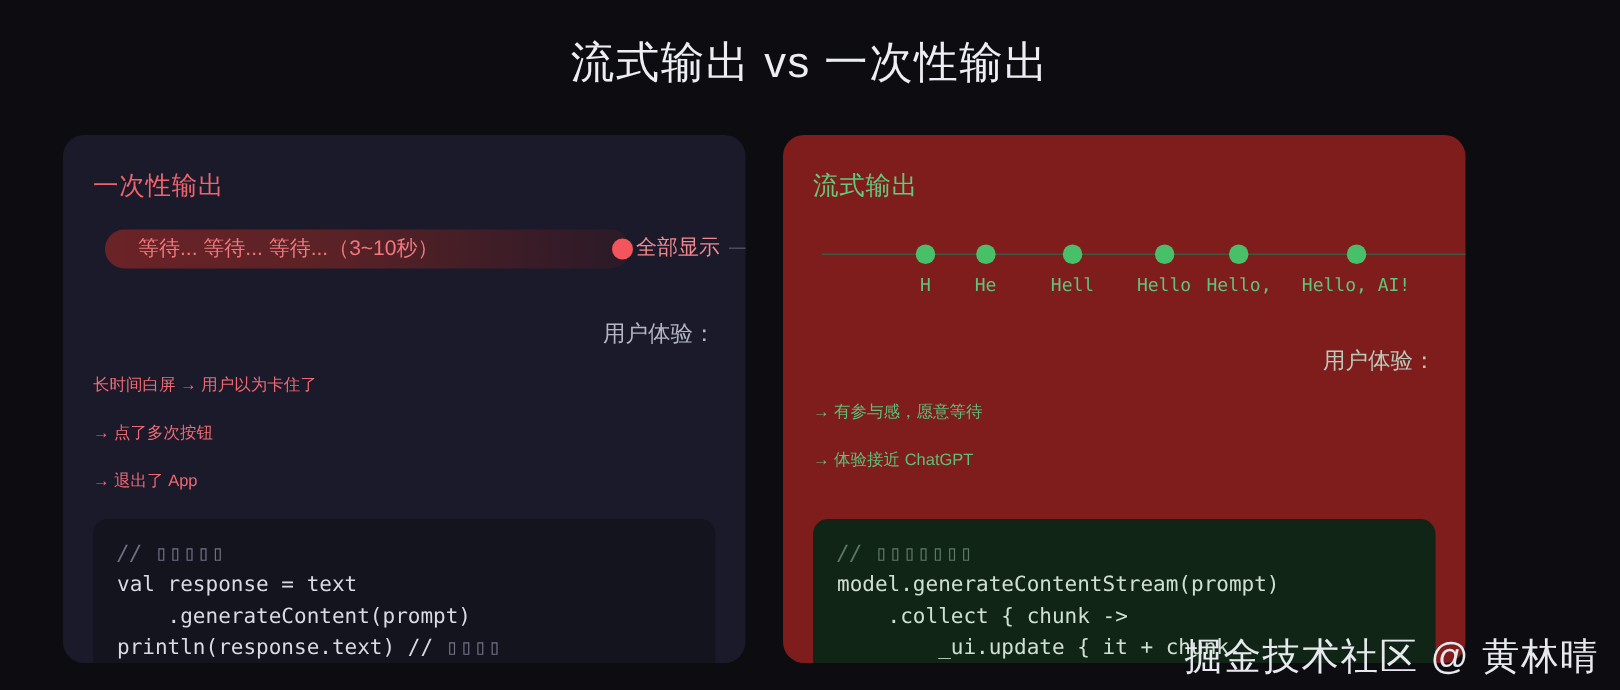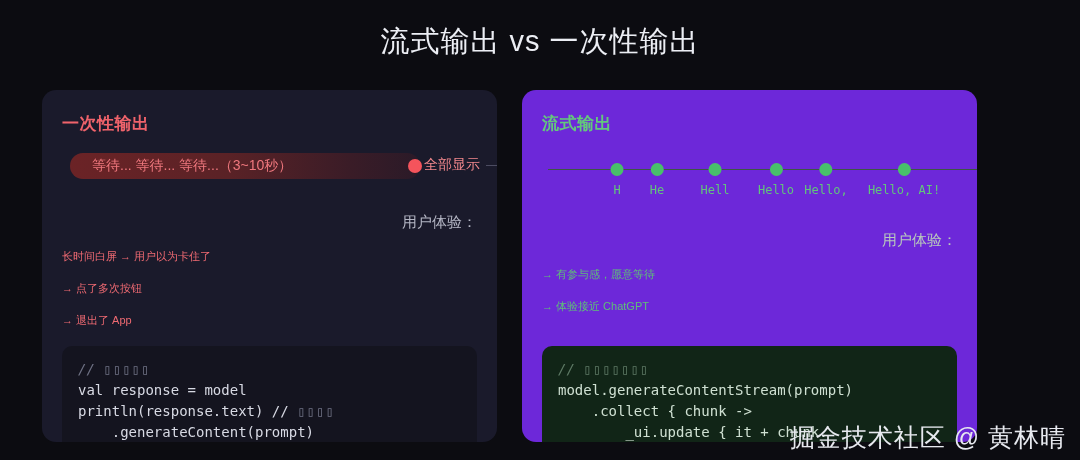--- a/index.html
+++ b/index.html
@@ -44,26 +44,26 @@
     box-sizing: border-box;
     padding: 18px 20px 0 20px;
     overflow: hidden;
   }
   .panel-left {
     left: 42px;
     background: #1a1a2b;
   }
   .panel-right {
     left: 522px;
-    background: #6d28d9;
+    background: #7f1d1d;
   }
 
   .panel-title {
     font-size: 17px;
-    font-weight: 700;
+    font-weight: 400;
     letter-spacing: .5px;
     margin: 4px 0 0 0;
   }
   .panel-left .panel-title { color: #f0636b; }
   .panel-right .panel-title { color: #63c97c; }
 
   
   .wait-row {
     position: relative;
     height: 44px;
@@ -228,23 +228,23 @@
       <div class="burst-tail"></div>
     </div>
 
     <div class="ux-head">用户体验：</div>
     <div class="ux-line">长时间白屏 → 用户以为卡住了</div>
     <div class="ux-line">→ 点了多次按钮</div>
     <div class="ux-line">→ 退出了 App</div>
 
     <div class="code-block">
       <div class="code-line"><span class="code-comment">// </span><span class="code-comment tofu">▯▯▯▯▯</span></div>
-      <div class="code-line">val response = model</div>
+      <div class="code-line">val response = text</div>
+      <div class="code-line">    .generateContent(prompt)</div>
       <div class="code-line"><span>println(response.text) // </span><span class="code-comment tofu">▯▯▯▯</span></div>
-      <div class="code-line">    .generateContent(prompt)</div>
     </div>
   </div>
 
   <div class="panel panel-right">
     <div class="panel-title">流式输出</div>
 
     <div class="stream-wrap">
       <div class="stream-line"></div>
       <div class="stream-step" id="step0" style="left: 75px;">
         <div class="stream-dot"></div>

